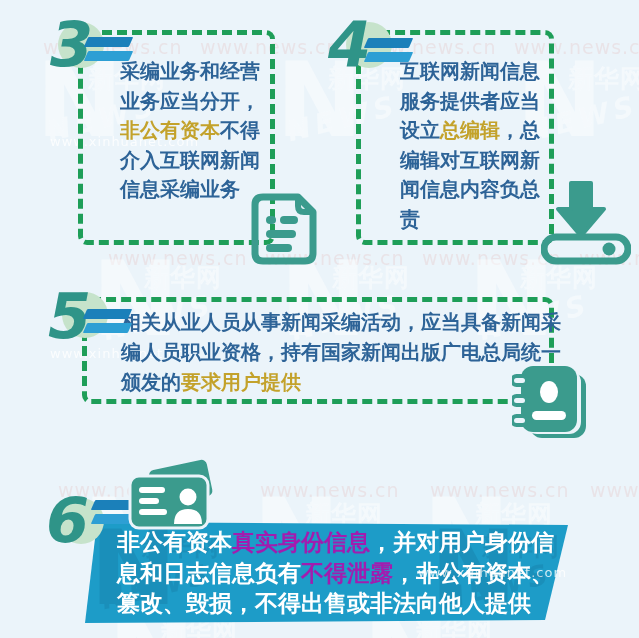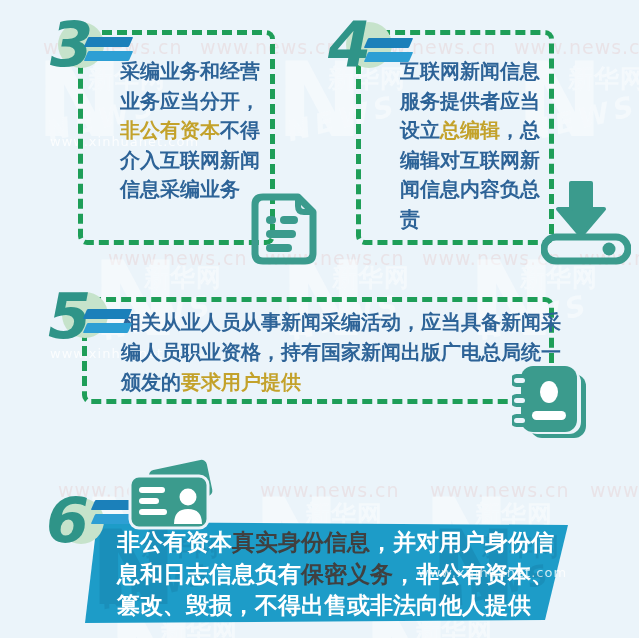--- a/index.html
+++ b/index.html
@@ -35,21 +35,21 @@
   #text4{left:400px;top:57px;width:148px;line-height:29.5px;}
   #text5{left:121px;top:307px;width:442px;line-height:30px;}
   .gold{color:#c3a22b;}
   
   .panel{position:absolute;z-index:2;left:85px;top:518px;width:484px;height:106px;
     background:#1d9cc8;
     clip-path:polygon(12px 4px,483px 7px,460px 102px,0px 105px);}
   .panel-text{position:absolute;z-index:4;left:117px;top:527px;width:442px;
     font-size:23px;line-height:30.5px;font-weight:bold;color:#ffffff;
     word-break:break-all;line-break:strict;}
-  .panel-text .gold{color:#404040;font-family:Liberation Serif, serif;}
+  .panel-text .gold{color:#a21caf;}
   
   .num-circle{position:absolute;z-index:3;width:46px;height:46px;border-radius:50%;
     background:#c6e3cb;}
   .num-digit{position:absolute;z-index:5;font-size:62px;line-height:1;
     font-weight:bold;font-style:italic;color:#2f9488;}
   .bars{position:absolute;z-index:5;}
   .bar{width:45px;height:10px;transform:skewX(-24deg);border-radius:1px;}
   .bar.b2{margin-top:4px;}
   .bar.b1{background:#1b80ba;}
   .bar.b2{background:#2d9fd4;}
@@ -204,21 +204,21 @@
   </svg>
 
   <div class="panel"></div>
   <div class="num-circle" style="left:58px;top:498px"></div>
   <div class="num-digit" style="left:46px;top:490px">6</div>
   <div class="bars" style="left:93px;top:500px">
     <div class="bar b1"></div>
     <div class="bar b2"></div>
   </div>
   <div class="panel-text">
-    <span>非公有资本</span><span class="gold">真实身份信息</span><span>，并对用户身份信息和日志信息负有</span><span class="gold">保密义务</span><span>，非公有资本、篡改、毁损，不得出售或非法向他人提供</span>
+    <span>非公有资本</span><span class="gold">真实身份信息</span><span>，并对用户身份信息和日志信息负有</span><span class="gold">不得泄露</span><span>，非公有资本、篡改、毁损，不得出售或非法向他人提供</span>
   </div>
   <svg class="icon" style="left:126px;top:454px" width="94" height="78" viewBox="0 0 94 78">
     <g transform="rotate(-12 60 30)">
       <rect x="24" y="8" width="62" height="40" rx="7" fill="#3b9b8d" stroke="#ebf4fa" stroke-width="3"></rect>
     </g>
     <rect x="4" y="22" width="78" height="52" rx="9" fill="#3b9b8d" stroke="#ebf4fa" stroke-width="3"></rect>
     <rect x="13" y="33" width="26" height="6" rx="3" fill="#ffffff"></rect>
     <rect x="13" y="44" width="20" height="6" rx="3" fill="#ffffff"></rect>
     <rect x="13" y="55" width="28" height="6" rx="3" fill="#ffffff"></rect>
     <circle cx="62" cy="43" r="8.5" fill="#ffffff"></circle>

